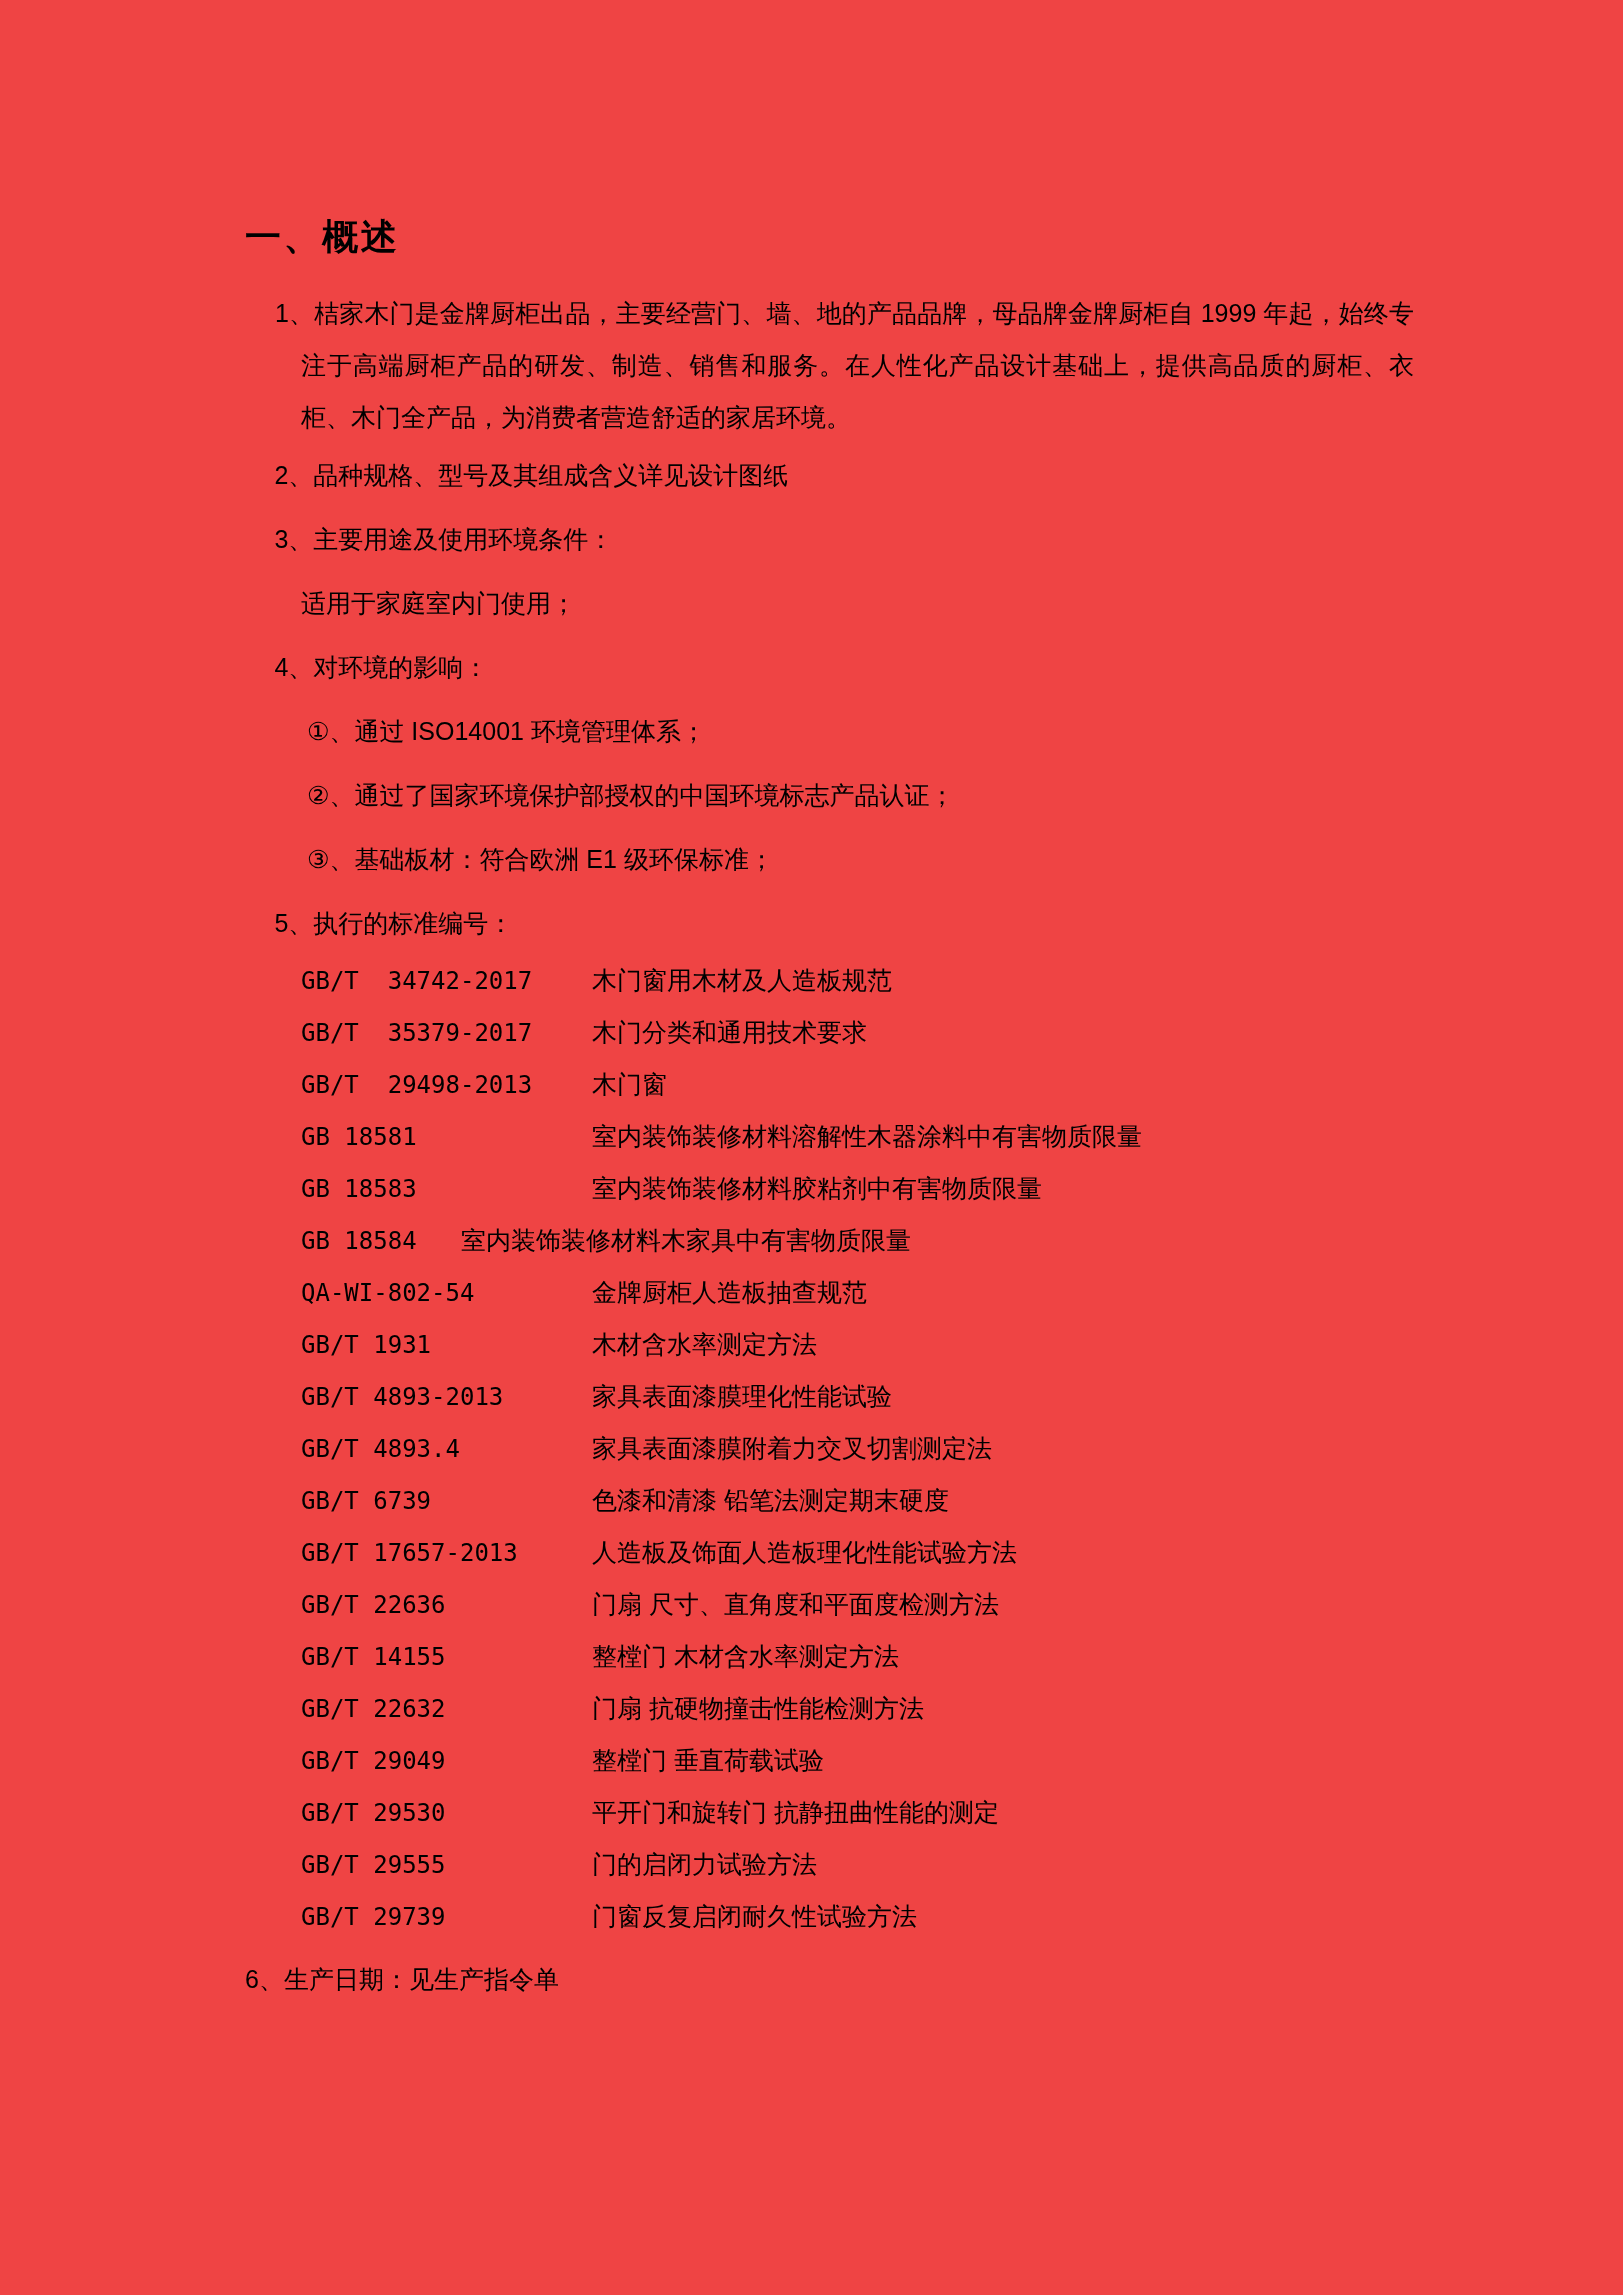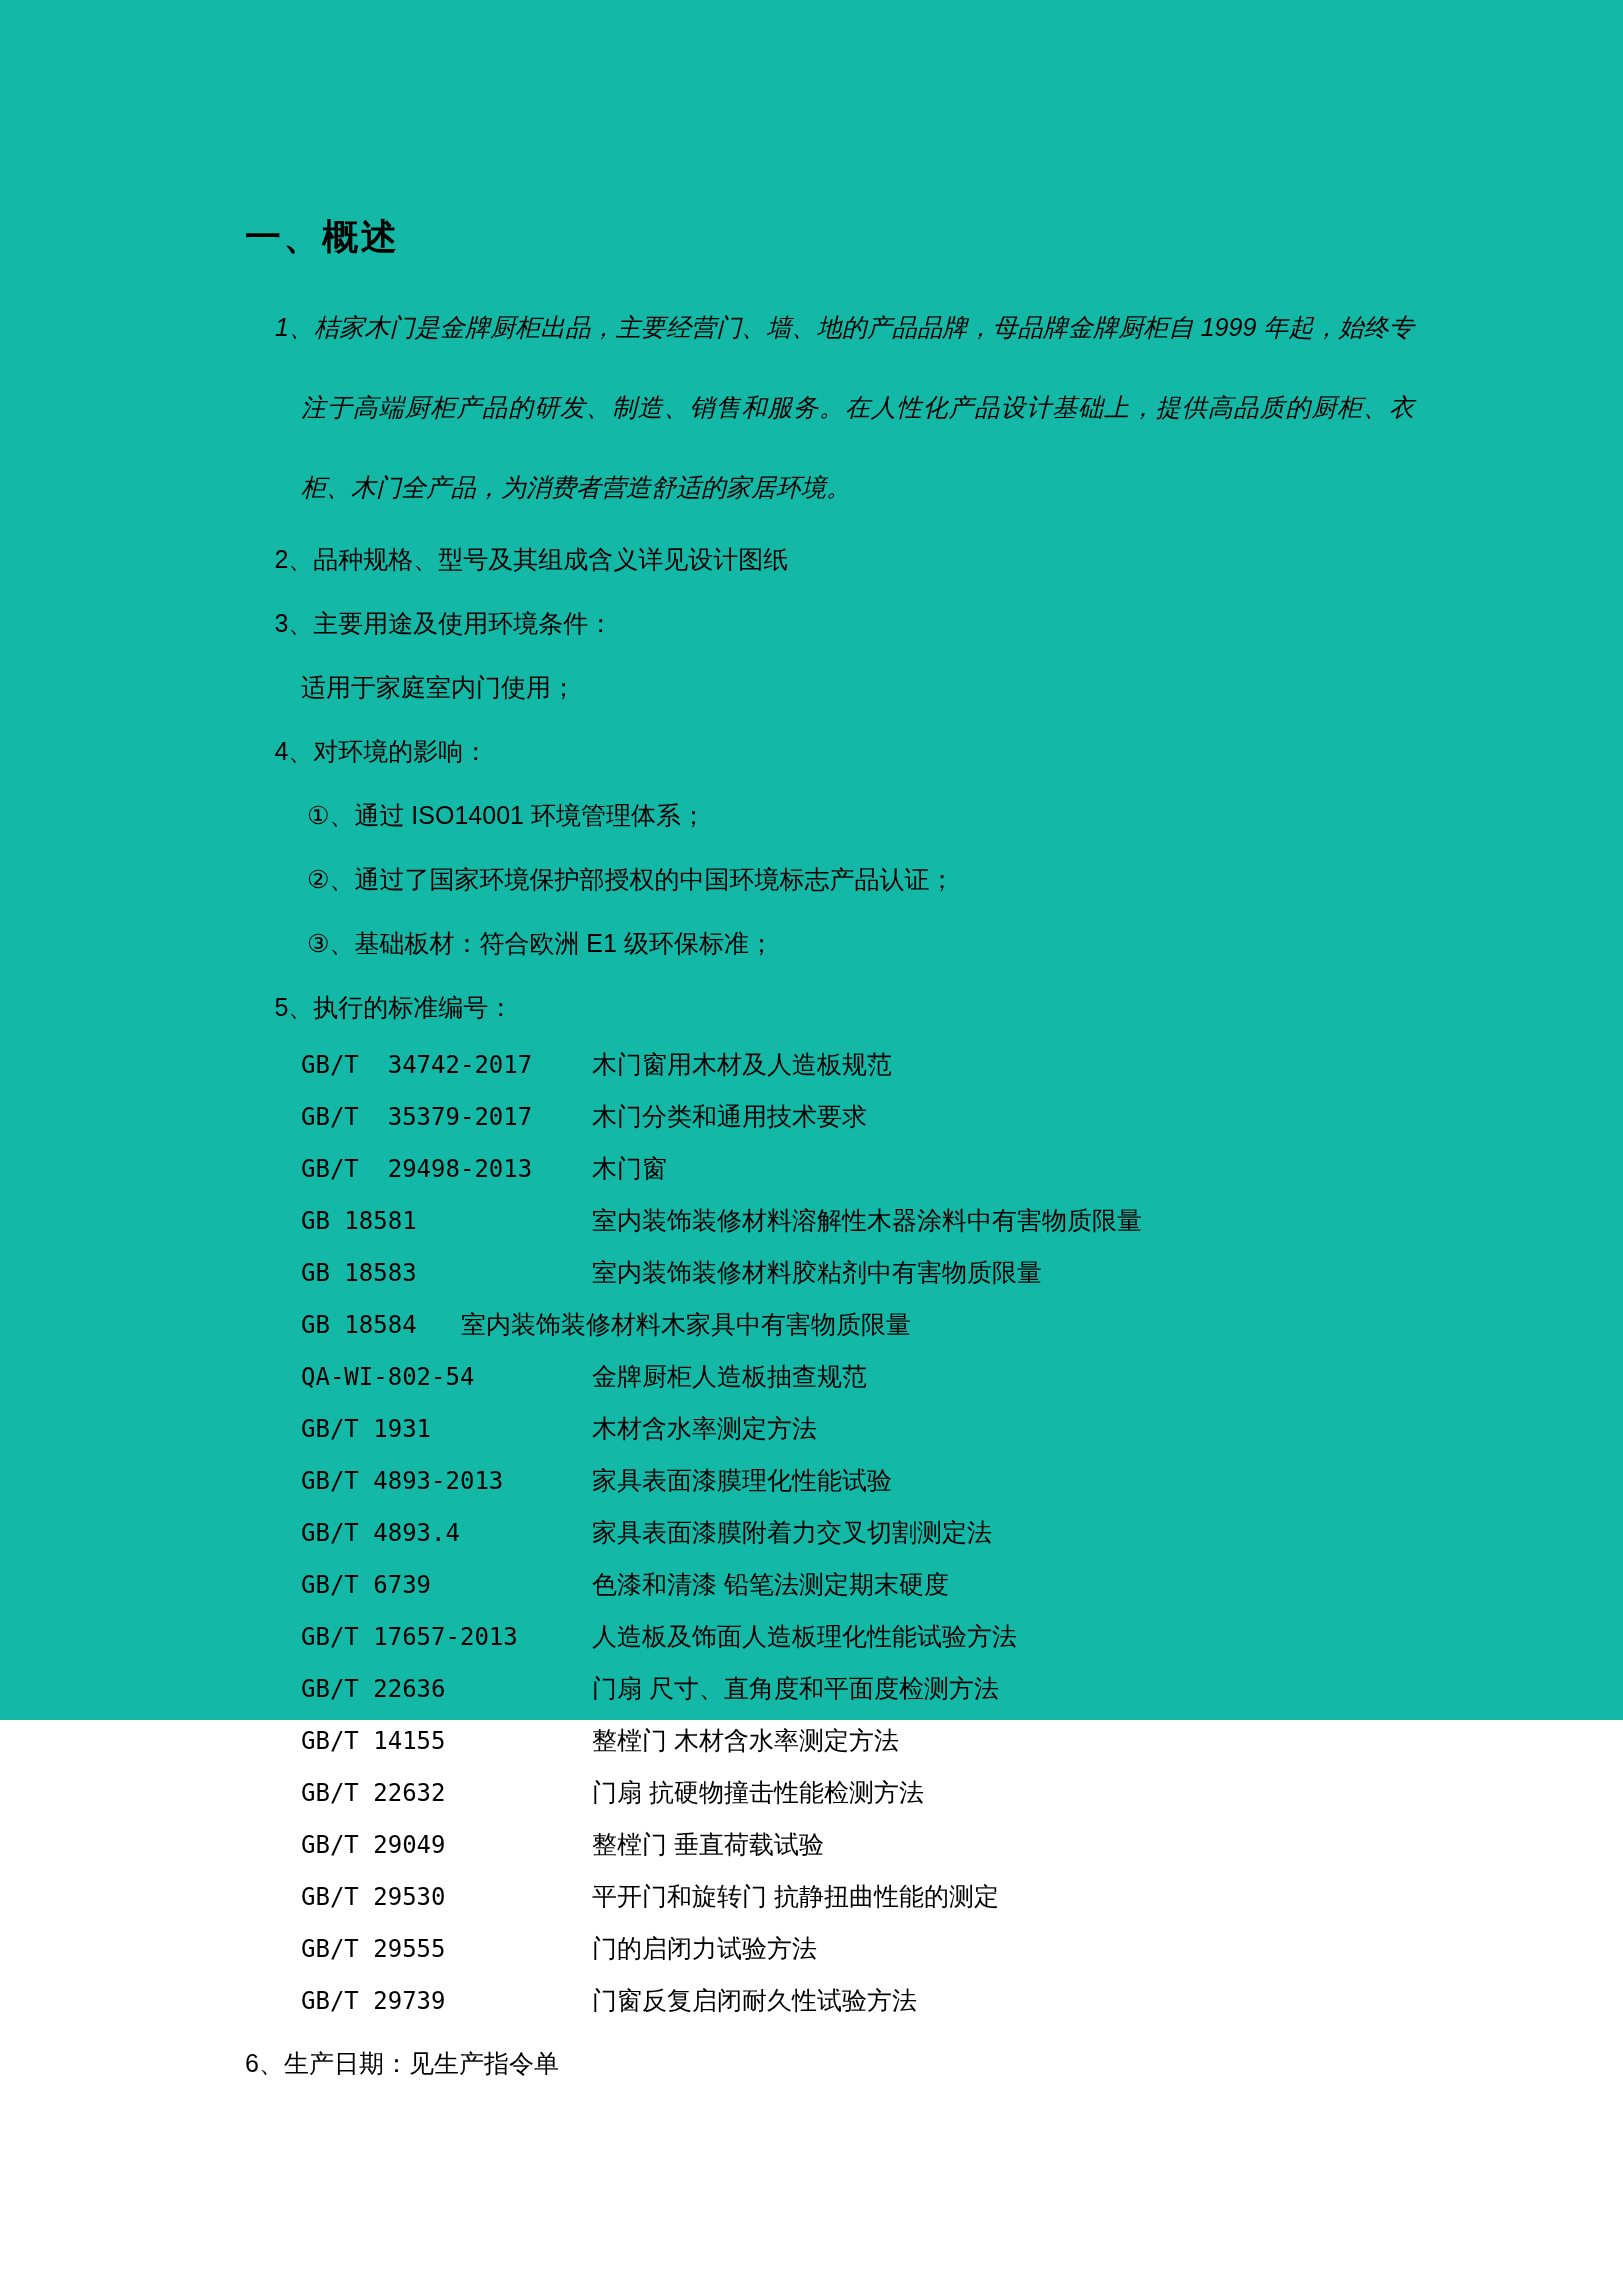--- a/index.html
+++ b/index.html
@@ -8,41 +8,40 @@
     background: #ffffff;
   }
   body {
     width: 1623px;
     height: 2295px;
     overflow: hidden;
   }
   .page {
     box-sizing: border-box;
     width: 1623px;
-    height: 1720px;
+    height: 2295px;
     padding: 216px 209px 0 245px;
-    background: #14b8a6;
+    background: #ef4444;
     color: #000000;
     font-family: "Liberation Sans", "DejaVu Sans", sans-serif;
     font-size: 25px;
   }
   .title {
     font-size: 36px;
     font-weight: 700;
     line-height: 1.15;
     margin: 0 0 29.4px 0;
     letter-spacing: 2.6px;
   }
   .para {
     margin: 0 0 0 56px;
     padding: 0;
     text-indent: -26px;
-    line-height: 80px;
+    line-height: 52px;
     text-align: justify;
-    font-style: italic;
   }
   .line {
     margin: 0;
     padding: 0;
     line-height: 64px;
     white-space: pre-wrap;
   }
   .lvl0 { margin-left: 0; }
   .lvl1 { margin-left: 29.4px; }
   .lvl2 { margin-left: 56px; }

